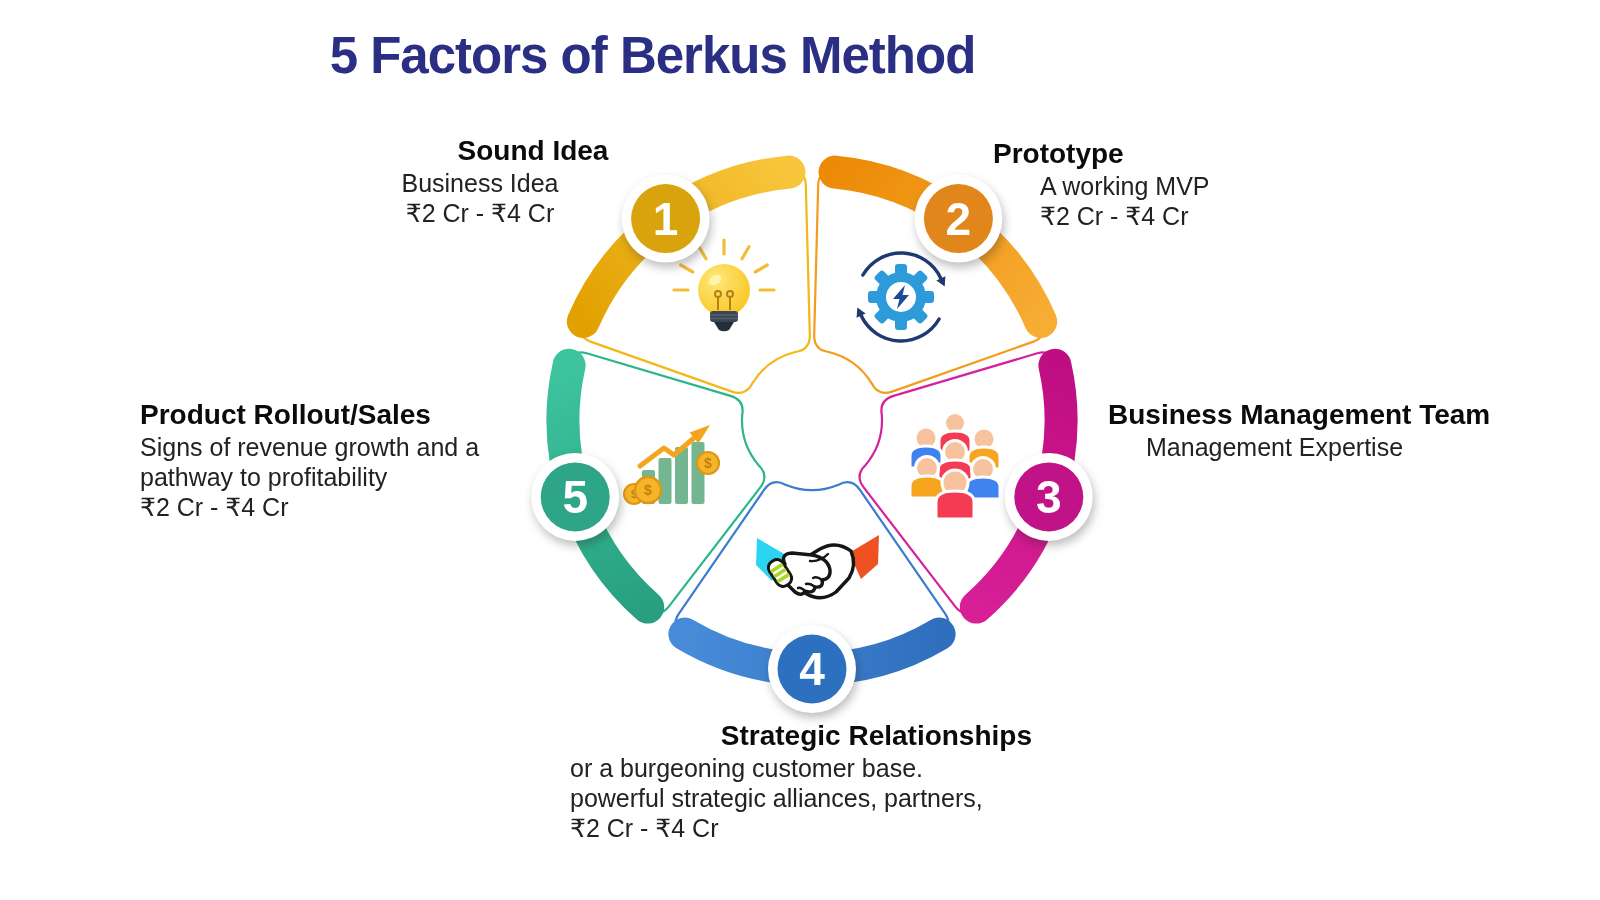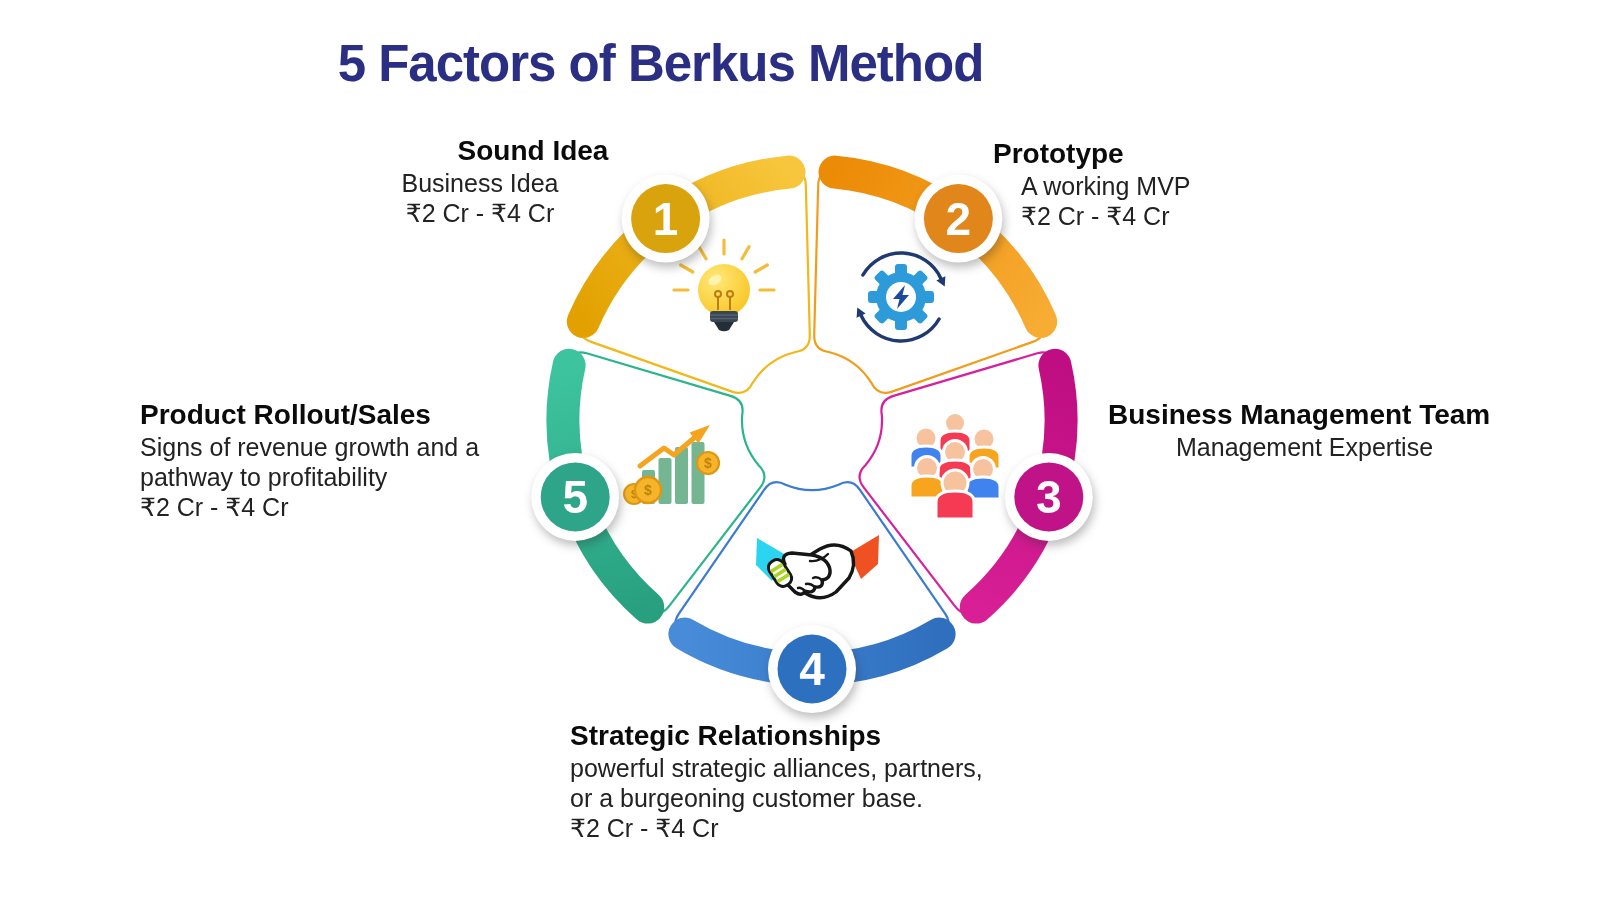--- a/index.html
+++ b/index.html
@@ -1,34 +1,34 @@
 <!DOCTYPE html>
 <html><head>
 <meta charset="utf-8">
 <style>
   html,body{margin:0;padding:0;background:#fff;}
   body{width:1600px;height:900px;overflow:hidden;position:relative;
        font-family:"Liberation Sans","DejaVu Sans",sans-serif;}
   #stage{position:absolute;left:0;top:0;width:1600px;height:900px;}
   #diagram{position:absolute;left:0;top:0;}
-  .page-title{position:absolute;top:26px;left:0;width:1305px;margin:8px;text-align:center;
+  .page-title{position:absolute;top:26px;left:0;width:1305px;margin:0;text-align:center;
               font-size:51px;font-weight:700;letter-spacing:-1px;}
   .label{position:absolute;color:#1c1c1c;}
   .ltitle{font-size:28px;font-weight:700;line-height:34px;color:#0b0b0b;white-space:nowrap;}
   .lline{font-size:25px;font-weight:400;line-height:30px;color:#222;white-space:nowrap;}
   .l1{left:312px;top:134px;width:336px;text-align:center;}
   .l1 .ltitle{margin-left:106px;}
   .l2{left:993px;top:137px;text-align:left;}
-  .l2 .lline{margin-left:28px;}
+  .l2 .lline{margin-left:47px;}
   .l2 .lline:first-of-type{margin-top:6px;}
   .l3{left:1108px;top:398px;text-align:left;}
-  .l3 .lline{margin-left:68px;}
+  .l3 .lline{margin-left:38px;}
   .l3 .lline:first-of-type{margin-top:5px;}
   .l4{left:570px;top:719px;width:462px;text-align:left;}
-  .l4 .ltitle{text-align:left;}
+  .l4 .ltitle{text-align:right;}
   .l4 .lline:first-of-type{margin-top:11px;}
   .l5{left:140px;top:398px;width:398px;}
   .l5 .lline{padding-right:62px;}
   .l5 .lline:first-of-type{margin-top:5px;}
   .badge-shadow{filter:drop-shadow(2px 5px 5px rgba(40,40,40,.30));}
   .badge-num{font-family:"Liberation Sans","DejaVu Sans",sans-serif;font-size:46px;font-weight:700;fill:#fff;}
   .skin{fill:#F6C39E;stroke:#fff;stroke-width:3px;}
   .tbody{stroke:#fff;stroke-width:3px;}
   .coin-txt{font-size:14px;font-weight:700;fill:#BE8208;}
   .coin-txt.sm{font-size:11px;}
@@ -212,22 +212,22 @@
     <div class="lline">₹2 Cr - ₹4 Cr</div>
   </div>
 
   <div class="label l3">
     <div class="ltitle">Business Management Team</div>
     <div class="lline">Management Expertise</div>
   </div>
 
   <div class="label l4">
     <div class="ltitle">Strategic Relationships</div>
+    <div class="lline">or a burgeoning customer base.</div>
     <div class="lline">powerful strategic alliances, partners,</div>
-    <div class="lline">or a burgeoning customer base.</div>
     <div class="lline">₹2 Cr - ₹4 Cr</div>
   </div>
 
   <div class="label l5">
     <div class="ltitle">Product Rollout/Sales</div>
     <div class="lline">Signs of revenue growth and a</div>
     <div class="lline">pathway to profitability</div>
     <div class="lline">₹2 Cr - ₹4 Cr</div>
   </div>
 

